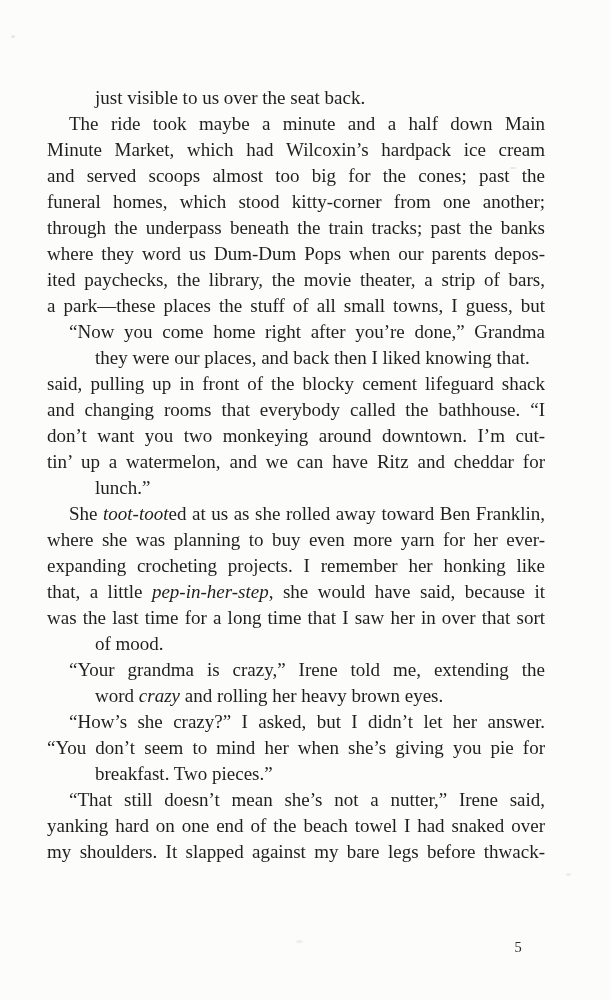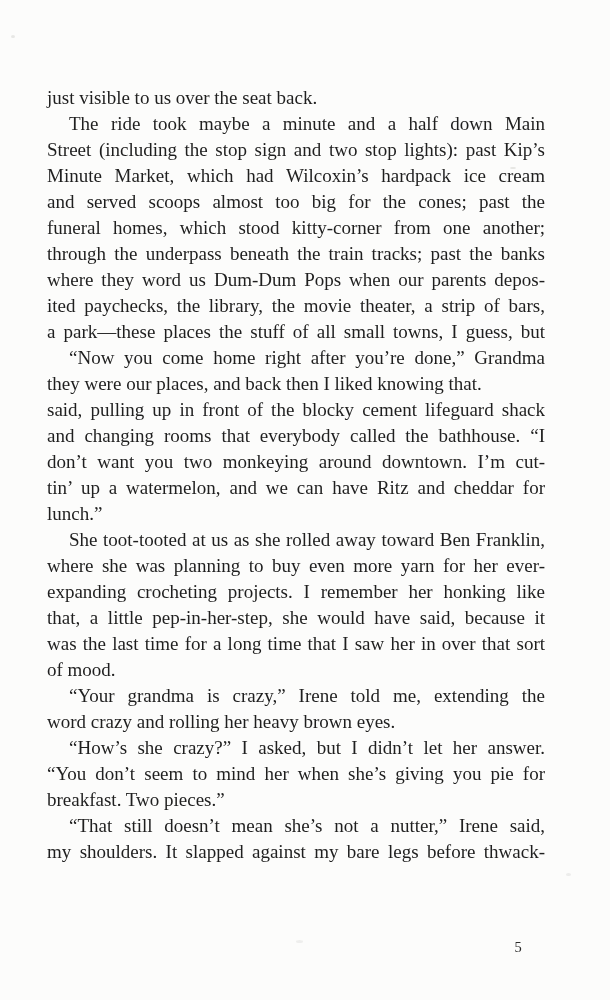--- a/index.html
+++ b/index.html
@@ -23,23 +23,24 @@
   }
   .line {
     height: 26px;
     line-height: 26px;
     text-align: justify;
     text-align-last: justify;
   }
   .line.last {
     text-align: left;
     text-align-last: left;
+    margin-left: 48px;
   }
   .line.indent { text-indent: 22px; }
-  .run.italic { }
+  .run.italic { font-style: italic; }
   .folio {
     position: absolute;
     left: 503px; top: 939px;
     width: 30px;
     text-align: center;
     font-size: 14.5px;
     color: #2a2a2a;
   }
   .speck {
     position: absolute;
@@ -51,21 +52,20 @@
   .speck.s3 { left: 566px; top: 873px; width: 5px; height: 3px; opacity: .5; }
   .speck.s4 { left: 296px; top: 940px; width: 7px; height: 3px; opacity: .45; }
 </style>
 </head>
 <body>
 
 <div class="page" style="background: rgb(252, 252, 251);">
   <div class="text-block" id="text-block" style="color: rgb(31, 31, 31);">
       <div class="line last"><span class="run">just visible to us over the seat back.</span></div>
       <div class="line indent"><span class="run">The ride took maybe a minute and a half down Main</span></div>
-      <div class="line"><span class="run">Street (including the stop sign and two stop lights): past Kip’s</span></div>
       <div class="line"><span class="run">Minute Market, which had Wilcoxin’s hardpack ice cream</span></div>
       <div class="line"><span class="run">and served scoops almost too big for the cones; past the</span></div>
       <div class="line"><span class="run">funeral homes, which stood kitty-corner from one another;</span></div>
       <div class="line"><span class="run">through the underpass beneath the train tracks; past the banks</span></div>
       <div class="line"><span class="run">where they word us Dum-Dum Pops when our parents depos-</span></div>
       <div class="line"><span class="run">ited paychecks, the library, the movie theater, a strip of bars,</span></div>
       <div class="line"><span class="run">a park—these places the stuff of all small towns, I guess, but</span></div>
       <div class="line indent"><span class="run">“Now you come home right after you’re done,” Grandma</span></div>
       <div class="line last"><span class="run">they were our places, and back then I liked knowing that.</span></div>
       <div class="line"><span class="run">said, pulling up in front of the blocky cement lifeguard shack</span></div>
@@ -78,20 +78,21 @@
       <div class="line"><span class="run">expanding crocheting projects. I remember her honking like</span></div>
       <div class="line"><span class="run">that, a little </span><span class="run italic">pep-in-her-step</span><span class="run">, she would have said, because it</span></div>
       <div class="line"><span class="run">was the last time for a long time that I saw her in over that sort</span></div>
       <div class="line last"><span class="run">of mood.</span></div>
       <div class="line indent"><span class="run">“Your grandma is crazy,” Irene told me, extending the</span></div>
       <div class="line last"><span class="run">word </span><span class="run italic">crazy</span><span class="run"> and rolling her heavy brown eyes.</span></div>
       <div class="line indent"><span class="run">“How’s she crazy?” I asked, but I didn’t let her answer.</span></div>
       <div class="line"><span class="run">“You don’t seem to mind her when she’s giving you pie for</span></div>
       <div class="line last"><span class="run">breakfast. Two pieces.”</span></div>
       <div class="line indent"><span class="run">“That still doesn’t mean she’s not a nutter,” Irene said,</span></div>
+      <div class="line"><span class="run">yanking hard on one end of the beach towel I had snaked over</span></div>
       <div class="line"><span class="run">my shoulders. It slapped against my bare legs before thwack-</span></div>
     </div>
   <div class="folio">5</div>
   <div class="speck s1"></div>
   <div class="speck s2"></div>
   <div class="speck s3"></div>
   <div class="speck s4"></div>
 </div>
 
 </body></html>

